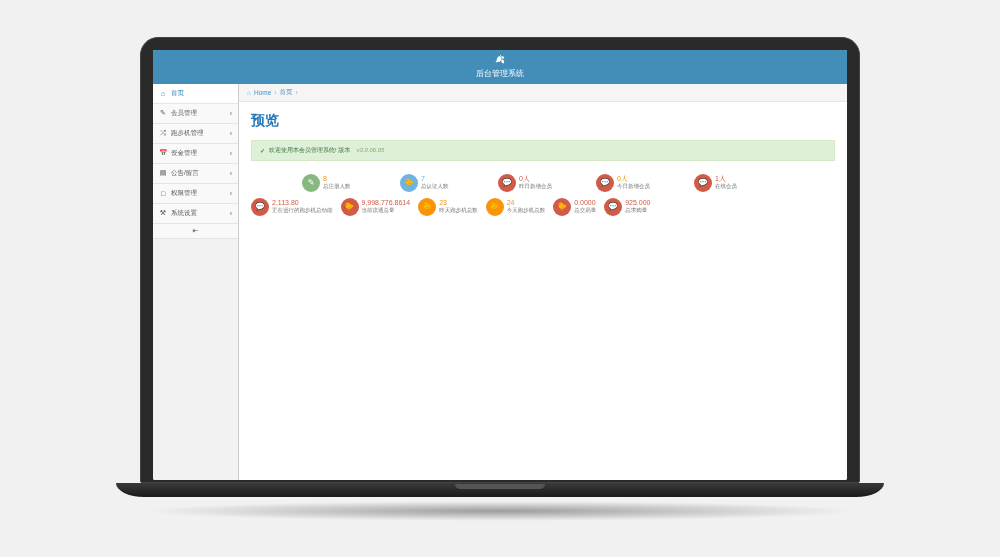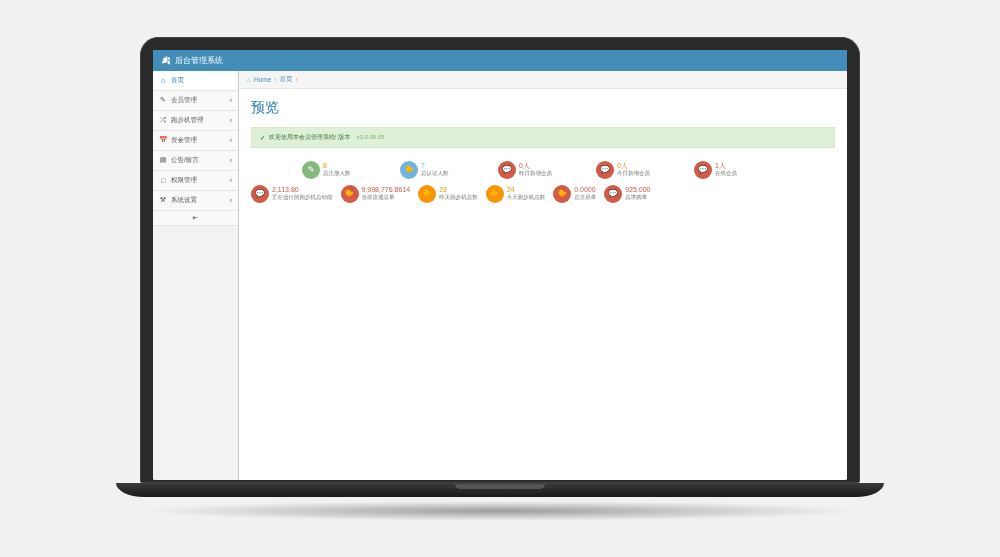--- a/index.html
+++ b/index.html
@@ -50,20 +50,21 @@
     }
 
     .topbar {
       background: #438eb9;
       color: #fff;
       padding: 5px 8px;
       display: flex;
       align-items: center;
       font-size: 8px;
       gap: 4px;
+      flex-direction: column;
     }
     .topbar .leaf::before {
       content: '\1F342';
       font-size: 8px;
       filter: grayscale(1) brightness(3);
     }
 
     .app-body { display: flex; flex: 1; min-height: 0; }
 
     .sidebar {
@@ -101,21 +102,21 @@
       background: #f5f5f5;
     }
     .breadcrumb .home-icon::before { content: '\2302'; color: #6fb3e0; }
     .breadcrumb .bc-link { color: #4c8fbd; }
     .breadcrumb .bc-sep { color: #aaa; }
 
     .page-title {
       font-size: 14px;
       color: #2679b5;
       padding: 10px 12px 6px 12px;
-      font-weight: normal;
+      font-weight: bold;
     }
     .alert-success {
       margin: 4px 12px 10px 12px;
       background: #dff0d8;
       border: 1px solid #d6e9c6;
       color: #3c763d;
       padding: 5px 8px;
       font-size: 6px;
       display: flex;
       align-items: center;

